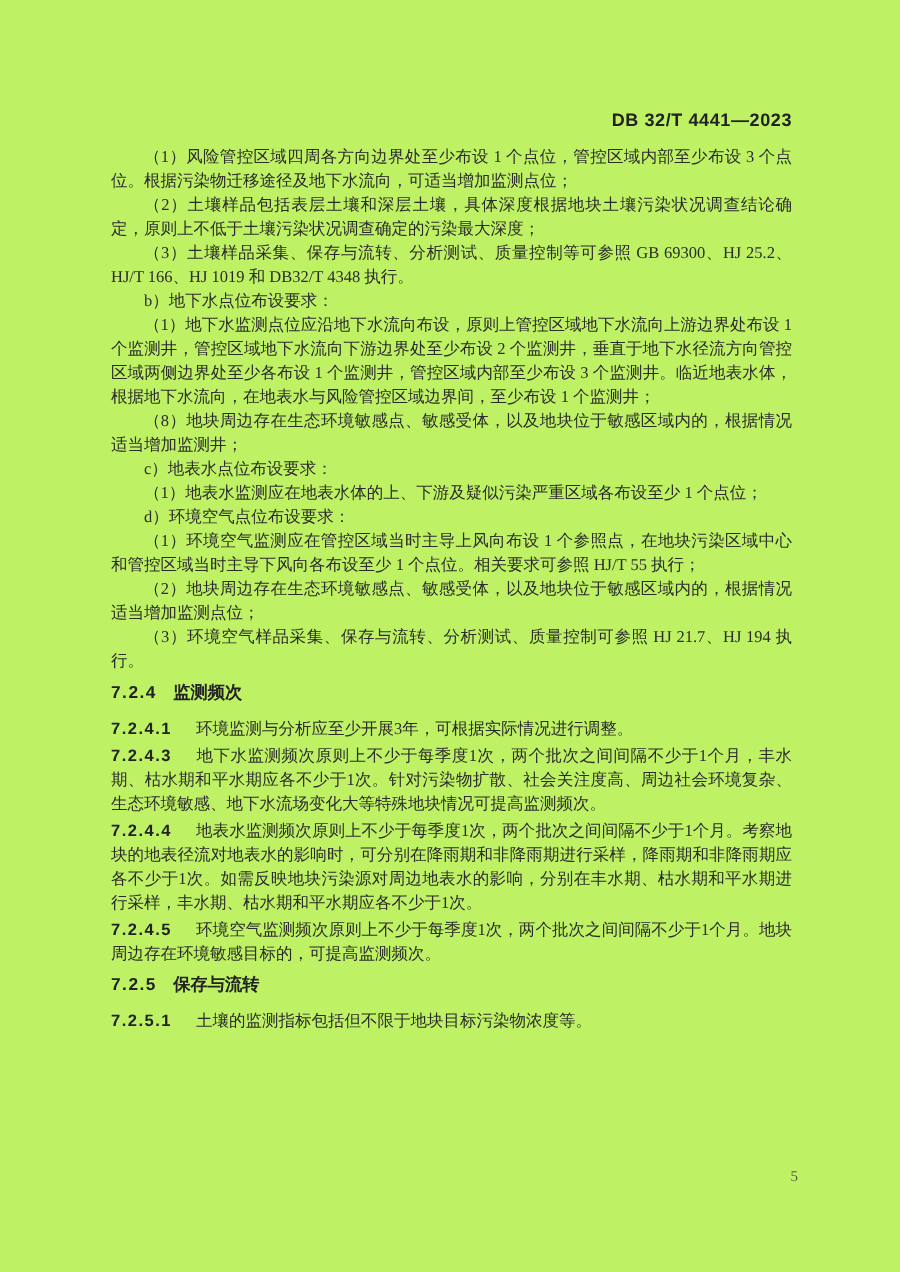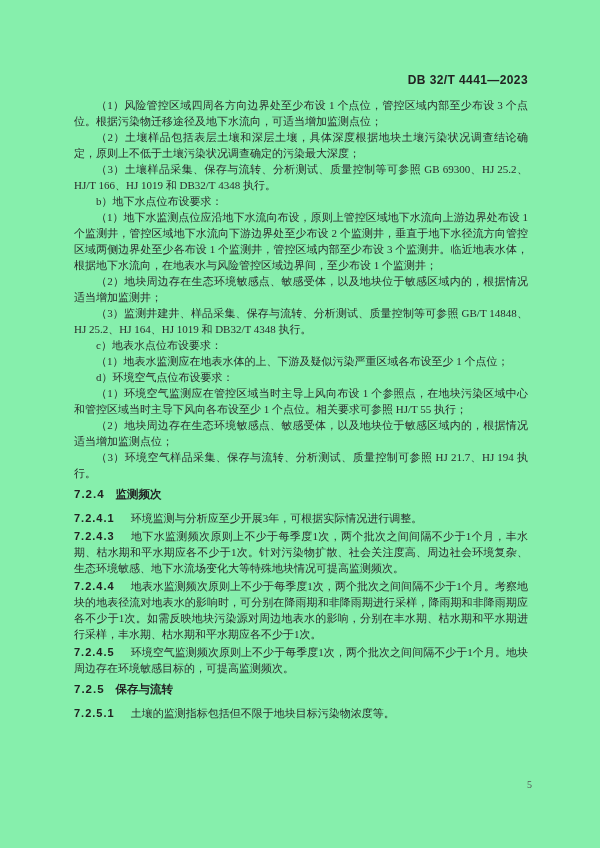--- a/index.html
+++ b/index.html
@@ -4,21 +4,21 @@
 <style>
   html, body {
     margin: 0;
     padding: 0;
     background: #ffffff;
   }
   .page {
     position: relative;
     width: 600px;
     height: 848px;
-    background: #86efac;
+    background: #bef264;
     overflow: hidden;
     font-family: "Liberation Serif", "DejaVu Serif", serif;
     color: #2b2b2b;
   }
   .doc-header {
     position: absolute;
     top: 73px;
     right: 72px;
     font-family: "Liberation Sans", "DejaVu Sans", sans-serif;
     font-weight: bold;
@@ -80,22 +80,21 @@
 <div class="page">
 
   <div class="doc-header">DB 32/T 4441—2023</div>
 
   <div class="content">
     <p class="item">（1）风险管控区域四周各方向边界处至少布设 1 个点位，管控区域内部至少布设 3 个点位。根据污染物迁移途径及地下水流向，可适当增加监测点位；</p>
     <p class="item">（2）土壤样品包括表层土壤和深层土壤，具体深度根据地块土壤污染状况调查结论确定，原则上不低于土壤污染状况调查确定的污染最大深度；</p>
     <p class="item">（3）土壤样品采集、保存与流转、分析测试、质量控制等可参照 GB 69300、HJ 25.2、HJ/T 166、HJ 1019 和 DB32/T 4348 执行。</p>
     <p class="item">b）地下水点位布设要求：</p>
     <p class="item">（1）地下水监测点位应沿地下水流向布设，原则上管控区域地下水流向上游边界处布设 1 个监测井，管控区域地下水流向下游边界处至少布设 2 个监测井，垂直于地下水径流方向管控区域两侧边界处至少各布设 1 个监测井，管控区域内部至少布设 3 个监测井。临近地表水体，根据地下水流向，在地表水与风险管控区域边界间，至少布设 1 个监测井；</p>
-    <p class="item">（2）地块周边存在生态环境敏感点、敏感受体，以及地块位于敏感区域内的，根据情况适当增加监测井；</p>
-    <p class="item">（3）监测井建井、样品采集、保存与流转、分析测试、质量控制等可参照 GB/T 14848、HJ 25.2、HJ 164、HJ 1019 和 DB32/T 4348 执行。</p>
+    <p class="item">（8）地块周边存在生态环境敏感点、敏感受体，以及地块位于敏感区域内的，根据情况适当增加监测井；</p>
     <p class="item">c）地表水点位布设要求：</p>
     <p class="item">（1）地表水监测应在地表水体的上、下游及疑似污染严重区域各布设至少 1 个点位；</p>
     <p class="item">d）环境空气点位布设要求：</p>
     <p class="item">（1）环境空气监测应在管控区域当时主导上风向布设 1 个参照点，在地块污染区域中心和管控区域当时主导下风向各布设至少 1 个点位。相关要求可参照 HJ/T 55 执行；</p>
     <p class="item">（2）地块周边存在生态环境敏感点、敏感受体，以及地块位于敏感区域内的，根据情况适当增加监测点位；</p>
     <p class="item">（3）环境空气样品采集、保存与流转、分析测试、质量控制可参照 HJ 21.7、HJ 194 执行。</p>
 
     <p class="heading">
       <span class="h-num">7.2.4</span><span class="h-title">监测频次</span>
     </p>

